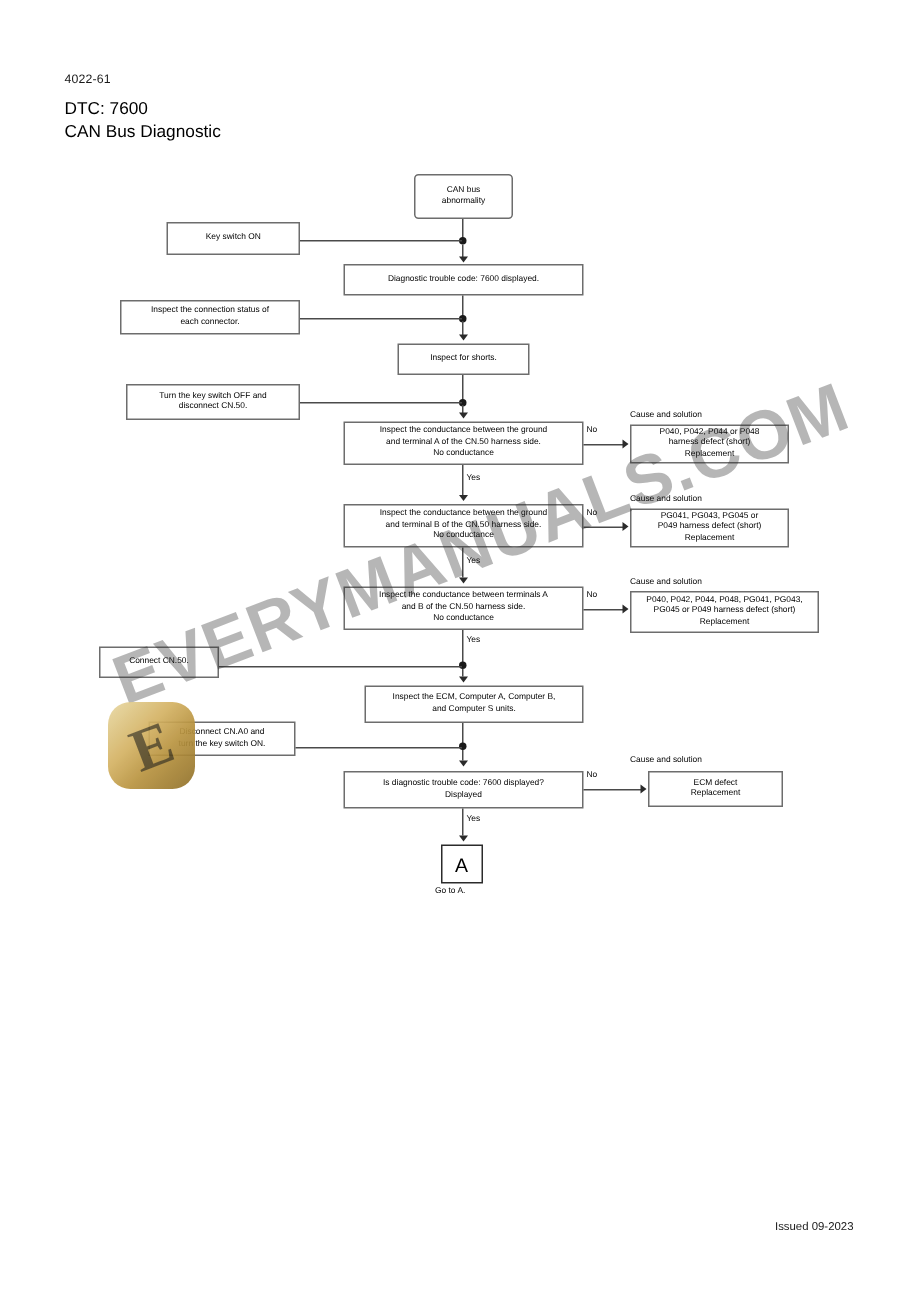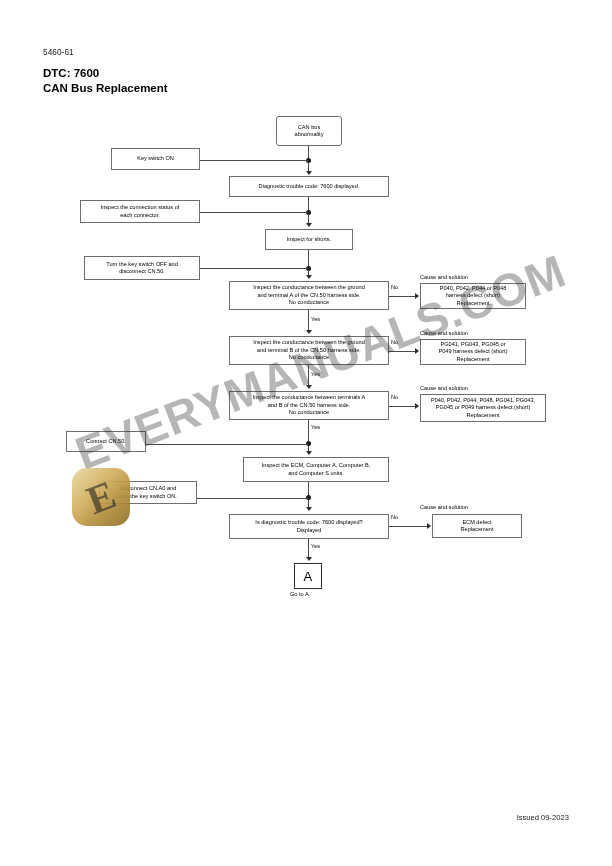--- a/index.html
+++ b/index.html
@@ -28,21 +28,21 @@
     top: 48px;
     font-size: 8.2px;
     letter-spacing: 0.1px;
     color: #1a1a1a;
   }
   .dtc-title {
     position: absolute;
     left: 43px;
     top: 66px;
     font-size: 11.5px;
-    font-weight: bold;
+    font-weight: normal;
     line-height: 15px;
     color: #000;
   }
   .dtc-title div { white-space: nowrap; }
 
   .footer-issued {
     position: absolute;
     right: 43px;
     bottom: 44px;
     font-size: 7.6px;
@@ -161,24 +161,24 @@
     color: rgba(25, 22, 14, 0.62);
     font-family: "Liberation Serif", serif;
     transform: rotate(-21deg);
   }
 </style>
 </head>
 <body>
 
 <div class="page">
 
-  <div class="page-code">5460-61</div>
+  <div class="page-code">4022-61</div>
   <div class="dtc-title">
     <div>DTC: 7600</div>
-    <div>CAN Bus Replacement</div>
+    <div>CAN Bus Diagnostic</div>
   </div>
 
   <div>
 
     <div class="node terminator" style="left:276px; top:116px; width:66px; height:30px;">
       <span>CAN bus<br>abnormality</span>
     </div>
 
     <div class="node" style="left:111px; top:148px; width:89px; height:22px;">
       <span>Key switch ON</span>

